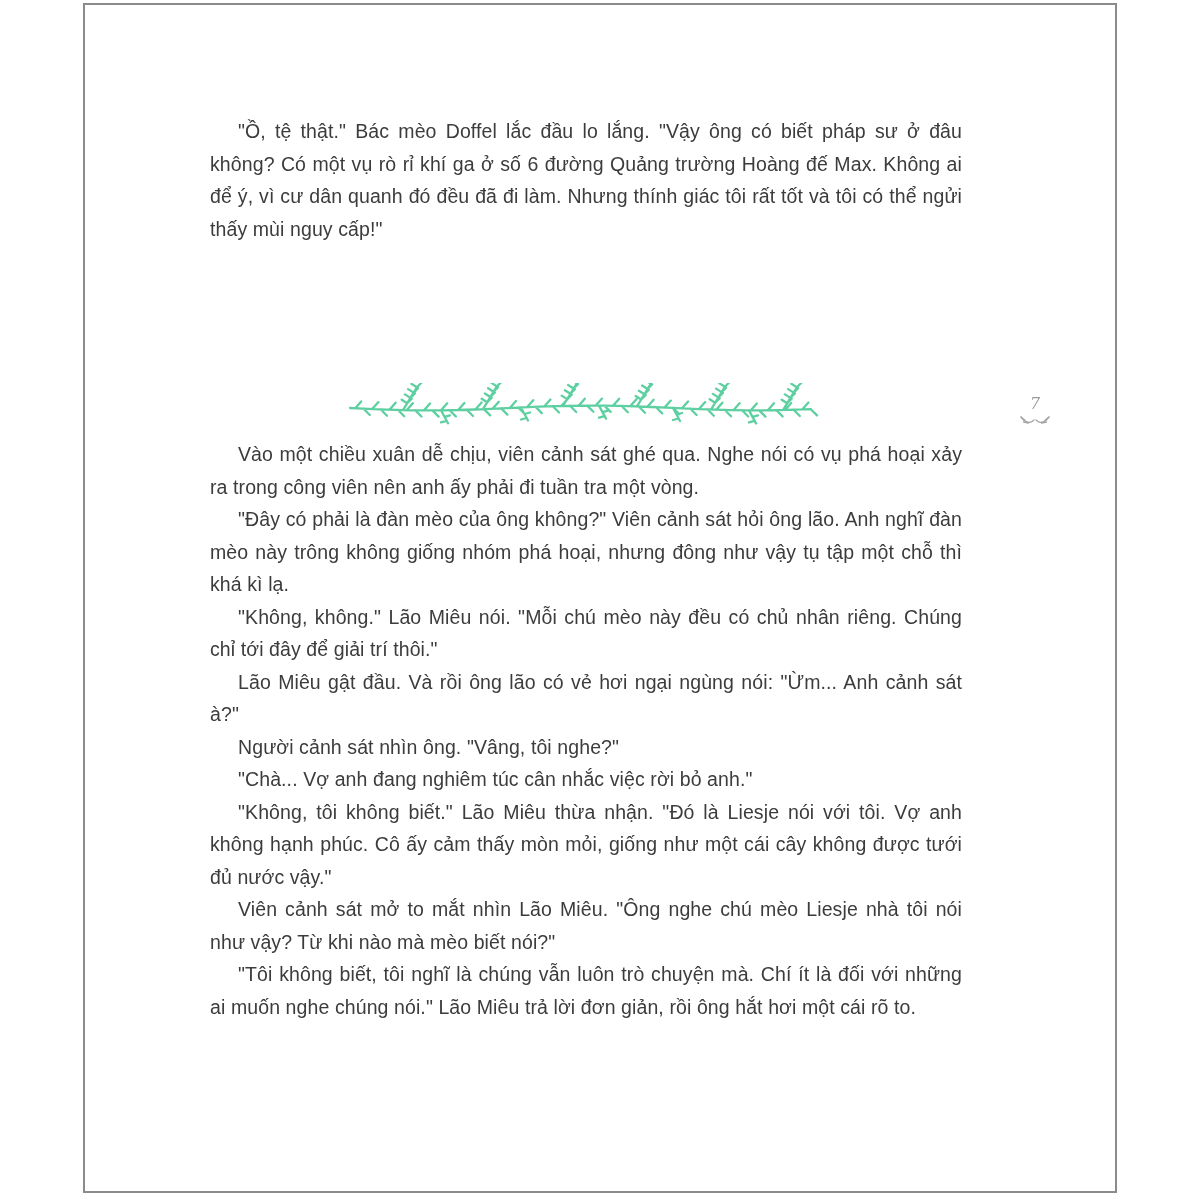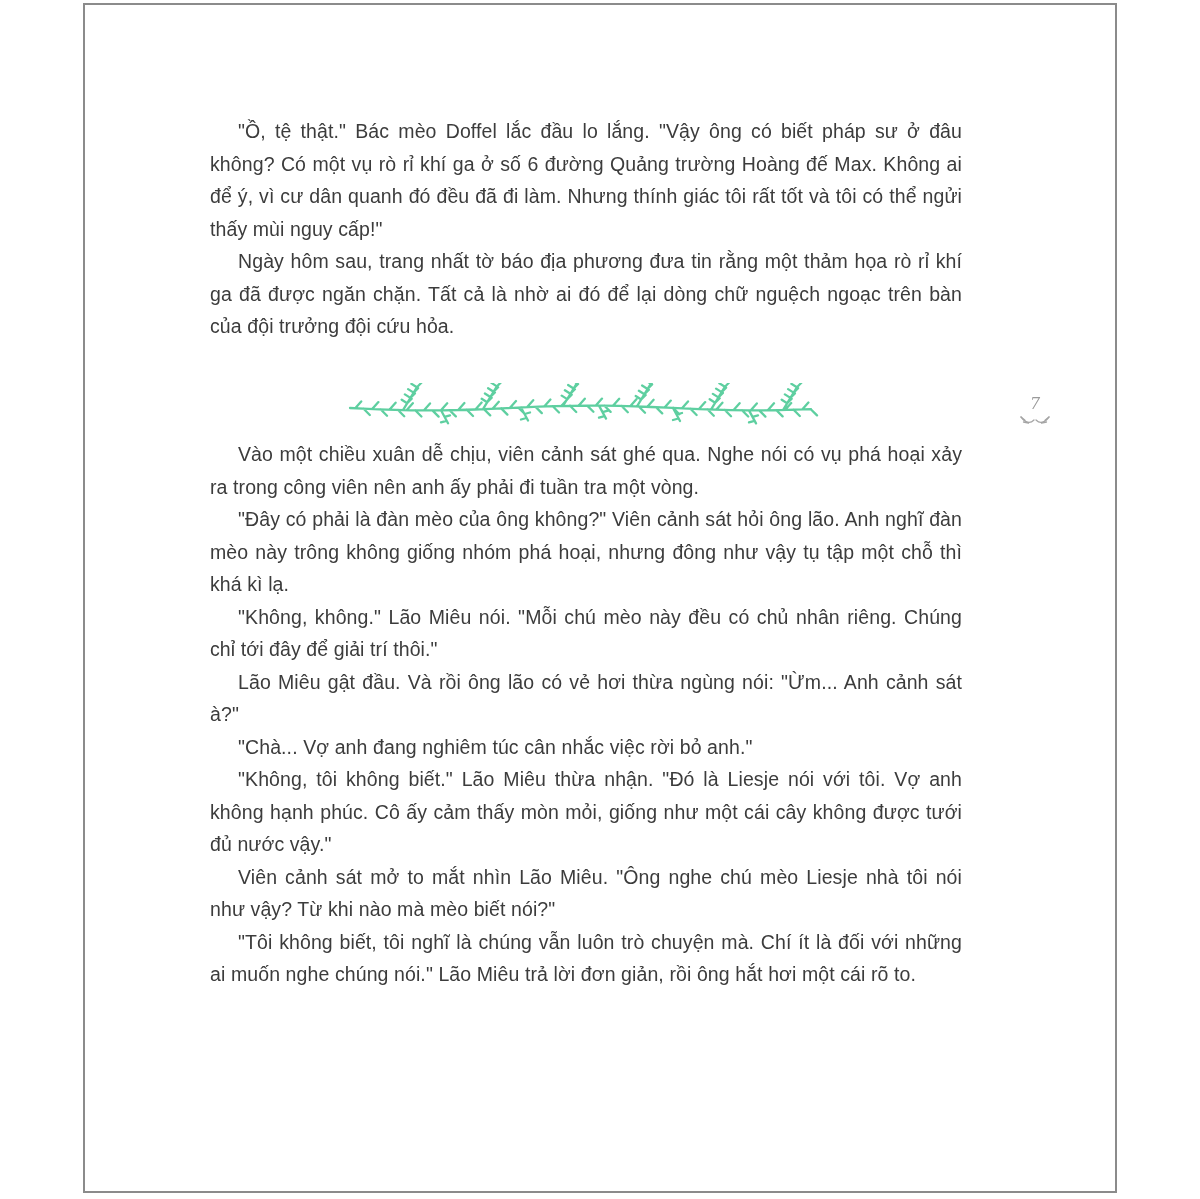--- a/index.html
+++ b/index.html
@@ -20,21 +20,20 @@
   .wings{display:block;margin:0 auto;margin-top:1px;}
 </style>
 </head>
 <body>
 
 <div id="screen">
   <div class="page">
 
     <div class="text-col" id="col-top">
       <p>"Ồ, tệ thật." Bác mèo Doffel lắc đầu lo lắng. "Vậy ông có biết pháp sư ở đâu không? Có một vụ rò rỉ khí ga ở số 6 đường Quảng trường Hoàng đế Max. Không ai để ý, vì cư dân quanh đó đều đã đi làm. Nhưng thính giác tôi rất tốt và tôi có thể ngửi thấy mùi nguy cấp!"</p>
-      <p>Ngày hôm sau, trang nhất tờ báo địa phương đưa tin rằng một thảm họa rò rỉ khí ga đã được ngăn chặn. Tất cả là nhờ ai đó để lại dòng chữ nguệch ngoạc trên bàn của đội trưởng đội cứu hỏa.</p>
     </div>
 
     <div class="divider-wrap">
       <svg id="branch-svg" width="477" height="48" viewBox="0 0 477 48" xmlns="http://www.w3.org/2000/svg">
           <path d="M3 25.0 L16 25.7 L32 26.4 L48 26.9 L64 27.3 L80 27.4 L96 27.3 L112 27.0 L128 26.5 L144 25.9 L160 25.2 L176 24.4 L192 23.7 L208 23.2 L224 22.8 L240 22.6 L256 22.7 L272 22.9 L288 23.4 L304 24.0 L320 24.7 L336 25.4 L352 26.1 L368 26.7 L384 27.1 L400 27.4 L416 27.4 L432 27.2 L448 26.7 L464 26.2 M8.0 25.4 l6.2 -7 M16.6 25.8 l6.2 6.2 M25.2 26.1 l6.2 -7 M33.8 26.5 l6.2 6.2 M42.4 26.7 l6.2 -7 M51.0 27.0 l6.2 6.2 M59.6 27.2 l6.2 -7 M68.2 27.3 l6.2 6.2 M76.8 27.4 l6.2 -7 M85.4 27.4 l6.2 6.2 M94.0 27.3 l6.2 -7 M102.6 27.2 l6.2 6.2 M111.2 27.0 l6.2 -7 M119.8 26.8 l6.2 6.2 M128.4 26.5 l6.2 -7 M137.0 26.2 l6.2 6.2 M145.6 25.8 l6.2 -7 M154.2 25.4 l6.2 6.2 M162.8 25.0 l6.2 -7 M171.4 24.6 l6.2 6.2 M180.0 24.2 l6.2 -7 M188.6 23.9 l6.2 6.2 M197.2 23.5 l6.2 -7 M205.8 23.3 l6.2 6.2 M214.4 23.0 l6.2 -7 M223.0 22.8 l6.2 6.2 M231.6 22.7 l6.2 -7 M240.2 22.6 l6.2 6.2 M248.8 22.6 l6.2 -7 M257.4 22.7 l6.2 6.2 M266.0 22.8 l6.2 -7 M274.6 23.0 l6.2 6.2 M283.2 23.2 l6.2 -7 M291.8 23.5 l6.2 6.2 M300.4 23.8 l6.2 -7 M309.0 24.2 l6.2 6.2 M317.6 24.6 l6.2 -7 M326.2 25.0 l6.2 6.2 M334.8 25.4 l6.2 -7 M343.4 25.8 l6.2 6.2 M352.0 26.1 l6.2 -7 M360.6 26.5 l6.2 6.2 M369.2 26.7 l6.2 -7 M377.8 27.0 l6.2 6.2 M386.4 27.2 l6.2 -7 M395.0 27.3 l6.2 6.2 M403.6 27.4 l6.2 -7 M412.2 27.4 l6.2 6.2 M420.8 27.3 l6.2 -7 M429.4 27.2 l6.2 6.2 M438.0 27.0 l6.2 -7 M446.6 26.8 l6.2 6.2 M455.2 26.5 l6.2 -7 M463.8 26.2 l6.2 6.2 M56 27.1 l14 -23 M60.2 20.2 l-5.5 -3.5 M60.2 20.2 l4.5 -4.5 M63.4 14.9 l-5.5 -3.5 M63.4 14.9 l4.5 -4.5 M66.6 9.6 l-5.5 -3.5 M66.6 9.6 l4.5 -4.5 M69.9 4.3 l-5.5 -3.5 M69.9 4.3 l4.5 -4.5 M136 26.2 l14 -23 M140.2 19.3 l-5.5 -3.5 M140.2 19.3 l4.5 -4.5 M143.4 14.0 l-5.5 -3.5 M143.4 14.0 l4.5 -4.5 M146.6 8.7 l-5.5 -3.5 M146.6 8.7 l4.5 -4.5 M149.9 3.4 l-5.5 -3.5 M149.9 3.4 l4.5 -4.5 M216 23.0 l14 -23 M220.2 16.1 l-5.5 -3.5 M220.2 16.1 l4.5 -4.5 M223.4 10.8 l-5.5 -3.5 M223.4 10.8 l4.5 -4.5 M226.6 5.5 l-5.5 -3.5 M226.6 5.5 l4.5 -4.5 M229.9 0.2 l-5.5 -3.5 M229.9 0.2 l4.5 -4.5 M290 23.4 l14 -23 M294.2 16.5 l-5.5 -3.5 M294.2 16.5 l4.5 -4.5 M297.4 11.3 l-5.5 -3.5 M297.4 11.3 l4.5 -4.5 M300.6 6.0 l-5.5 -3.5 M300.6 6.0 l4.5 -4.5 M303.9 0.7 l-5.5 -3.5 M303.9 0.7 l4.5 -4.5 M364 26.6 l14 -23 M368.2 19.7 l-5.5 -3.5 M368.2 19.7 l4.5 -4.5 M371.4 14.4 l-5.5 -3.5 M371.4 14.4 l4.5 -4.5 M374.6 9.1 l-5.5 -3.5 M374.6 9.1 l4.5 -4.5 M377.9 3.8 l-5.5 -3.5 M377.9 3.8 l4.5 -4.5 M436 27.1 l14 -23 M440.2 20.2 l-5.5 -3.5 M440.2 20.2 l4.5 -4.5 M443.4 14.9 l-5.5 -3.5 M443.4 14.9 l4.5 -4.5 M446.6 9.6 l-5.5 -3.5 M446.6 9.6 l4.5 -4.5 M449.9 4.3 l-5.5 -3.5 M449.9 4.3 l4.5 -4.5 M94 27.3 l7 13 M97.5 33.8 l5.5 -1.5 M99.5 37.8 l-5.5 1.5 M174 24.5 l7 13 M177.5 31.0 l5.5 -1.5 M179.5 35.0 l-5.5 1.5 M252 22.6 l7 13 M255.5 29.1 l5.5 -1.5 M257.5 33.1 l-5.5 1.5 M326 25.0 l7 13 M329.5 31.5 l5.5 -1.5 M331.5 35.5 l-5.5 1.5 M402 27.4 l7 13 M405.5 33.9 l5.5 -1.5 M407.5 37.9 l-5.5 1.5" fill="none" stroke="#5ECFA0" stroke-width="2.3" stroke-linecap="round"></path>
         </svg>
     </div>
 
     <div class="pagenum-wrap">
       <span class="pagenum">7</span>
@@ -47,21 +46,22 @@
           <path d="M32 3 l-4 3.2"></path>
           <path d="M29.5 8 l-5 1.2"></path>
         </g>
       </svg>
     </div>
 
     <div class="text-col" id="col-bottom">
       <p>Vào một chiều xuân dễ chịu, viên cảnh sát ghé qua. Nghe nói có vụ phá hoại xảy ra trong công viên nên anh ấy phải đi tuần tra một vòng.</p>
       <p>"Đây có phải là đàn mèo của ông không?" Viên cảnh sát hỏi ông lão. Anh nghĩ đàn mèo này trông không giống nhóm phá hoại, nhưng đông như vậy tụ tập một chỗ thì khá kì lạ.</p>
       <p>"Không, không." Lão Miêu nói. "Mỗi chú mèo này đều có chủ nhân riêng. Chúng chỉ tới đây để giải trí thôi."</p>
-      <p>Lão Miêu gật đầu. Và rồi ông lão có vẻ hơi thừa ngùng nói: "Ừm... Anh cảnh sát à?"</p>
+      <p>Lão Miêu gật đầu. Và rồi ông lão có vẻ hơi ngại ngùng nói: "Ừm... Anh cảnh sát à?"</p>
+      <p>Người cảnh sát nhìn ông. "Vâng, tôi nghe?"</p>
       <p>"Chà... Vợ anh đang nghiêm túc cân nhắc việc rời bỏ anh."</p>
       <p>"Không, tôi không biết." Lão Miêu thừa nhận. "Đó là Liesje nói với tôi. Vợ anh không hạnh phúc. Cô ấy cảm thấy mòn mỏi, giống như một cái cây không được tưới đủ nước vậy."</p>
       <p>Viên cảnh sát mở to mắt nhìn Lão Miêu. "Ông nghe chú mèo Liesje nhà tôi nói như vậy? Từ khi nào mà mèo biết nói?"</p>
       <p>"Tôi không biết, tôi nghĩ là chúng vẫn luôn trò chuyện mà. Chí ít là đối với những ai muốn nghe chúng nói." Lão Miêu trả lời đơn giản, rồi ông hắt hơi một cái rõ to.</p>
     </div>
 
   </div>
 </div>
 
 </body></html>

